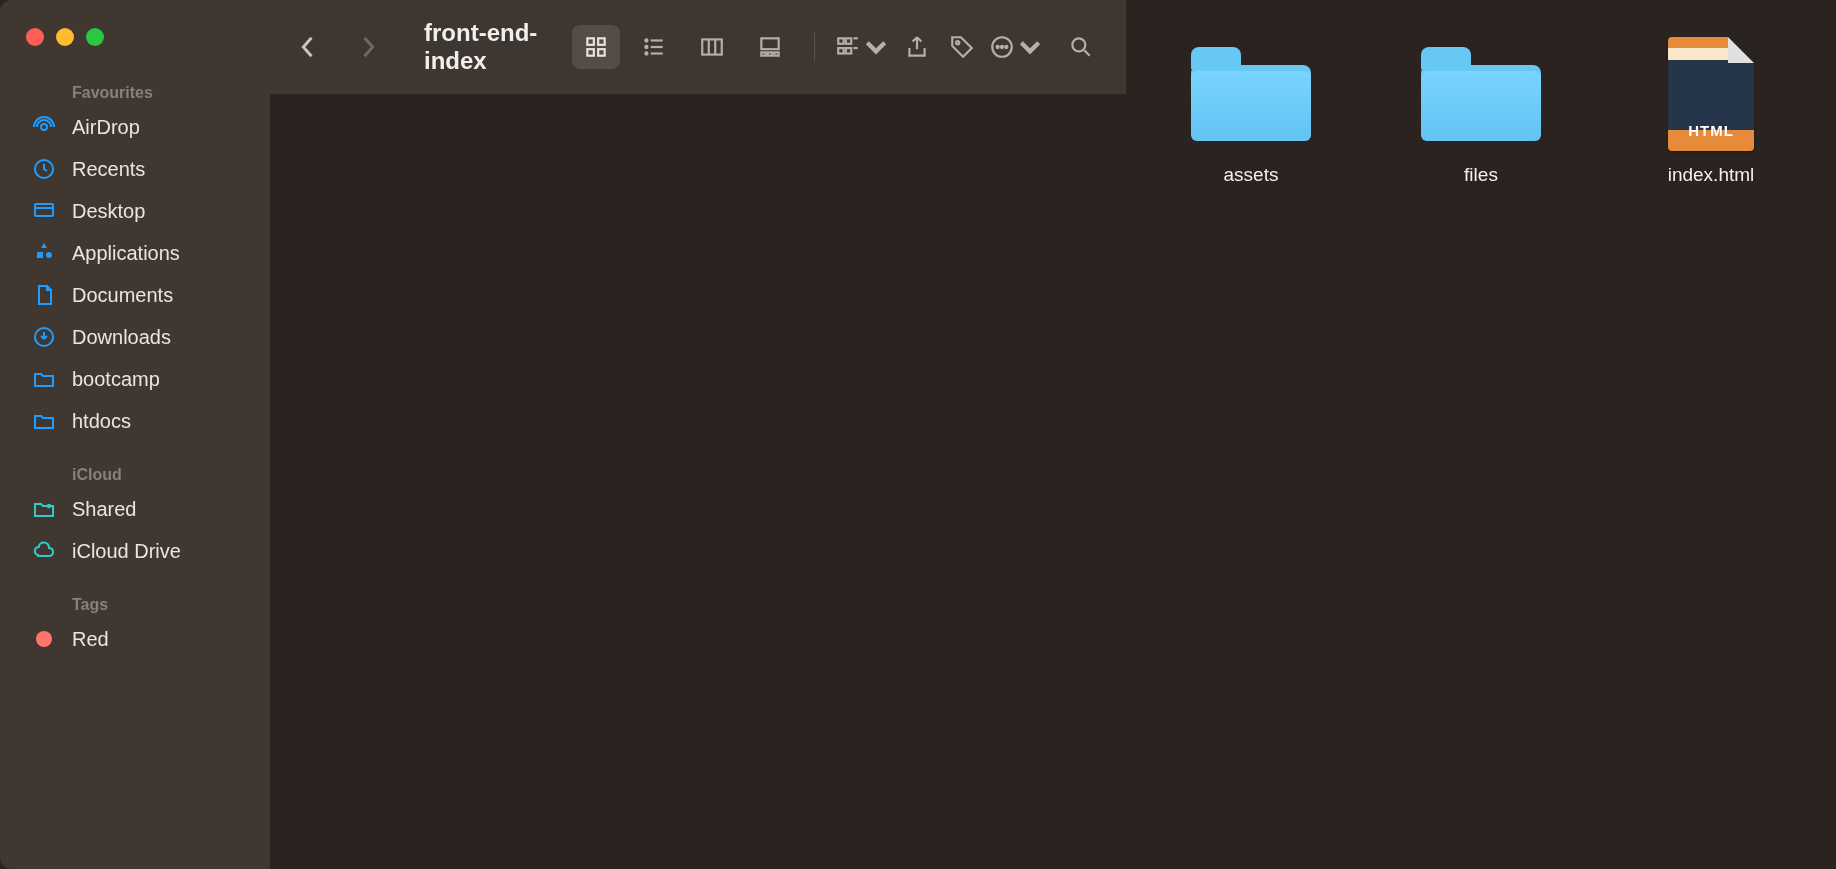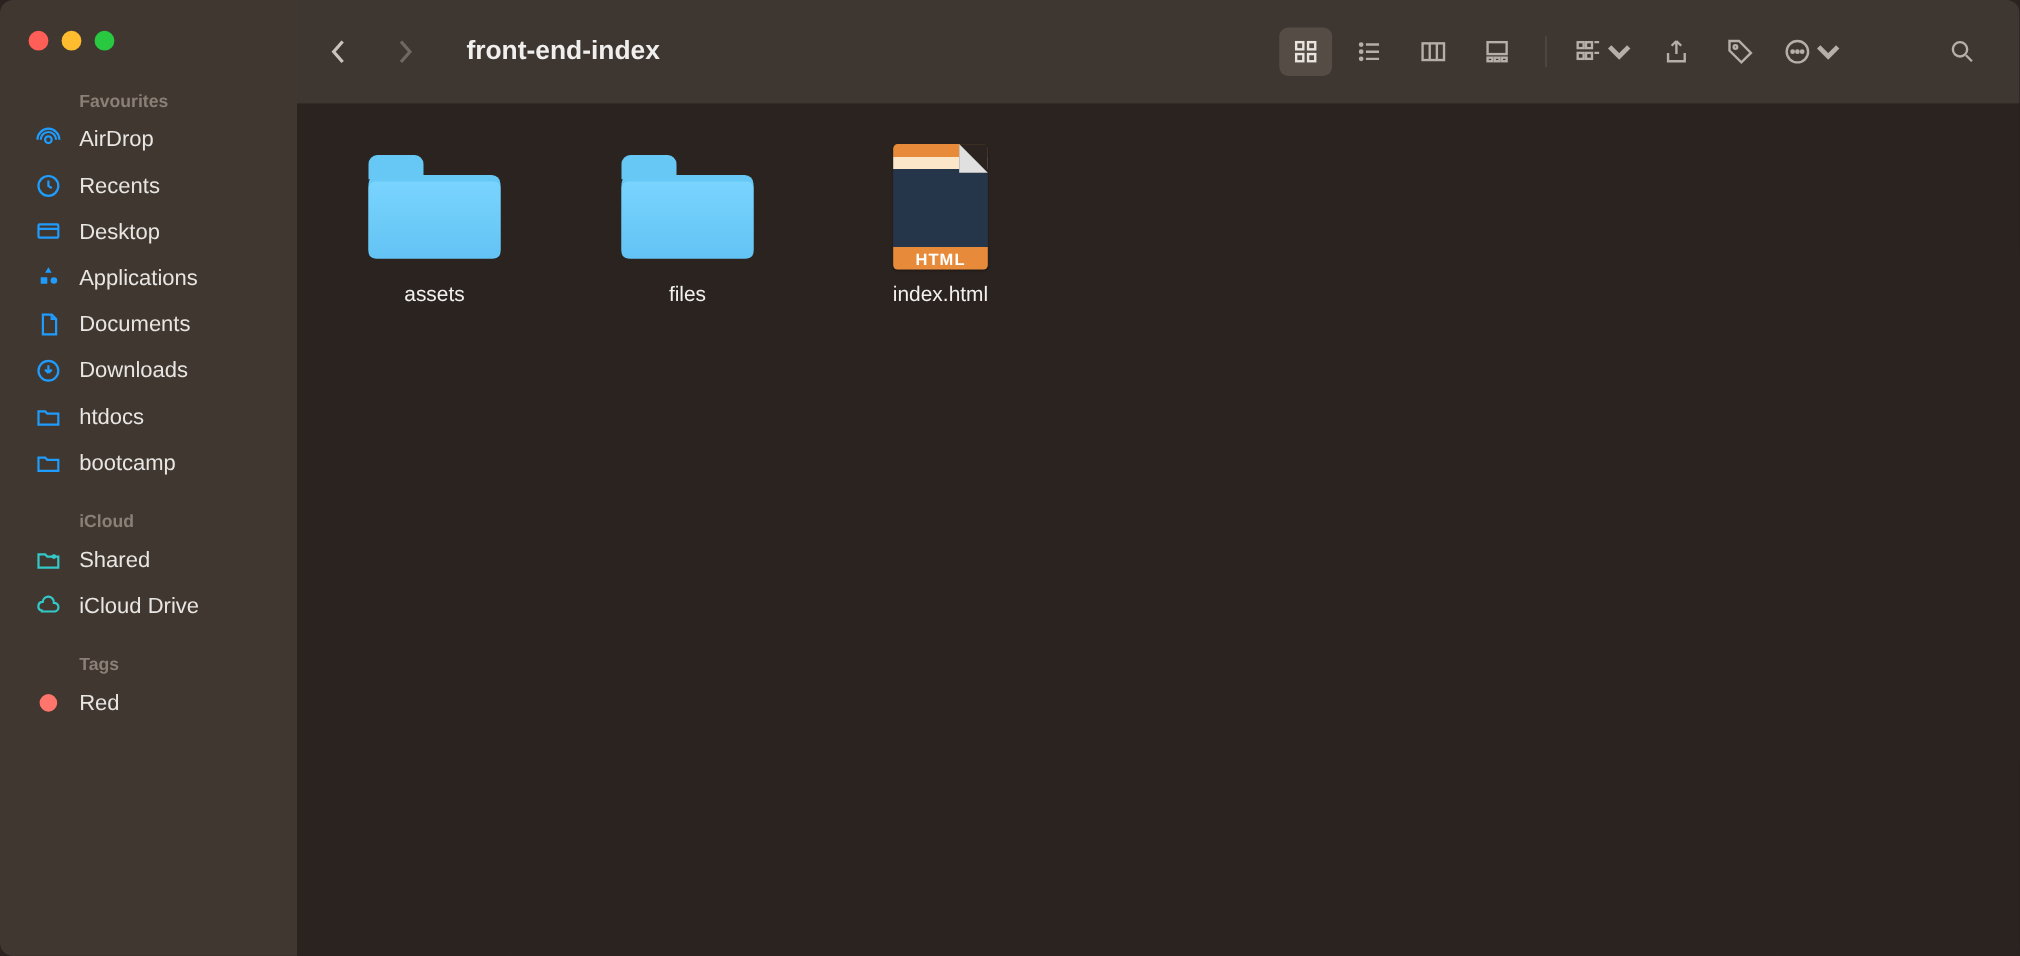--- a/index.html
+++ b/index.html
@@ -65,21 +65,20 @@
     .tag-dot {
       width: 16px;
       height: 16px;
       border-radius: 50%;
     }
     .tag-red { background: #ff756b; }
 
     .main {
       flex: 1;
       display: flex;
-      flex-direction: column;
       background: #2a2320;
     }
     .toolbar {
       height: 94px;
       background: #3e3631;
       display: flex;
       align-items: center;
       padding: 0 28px 0 20px;
       gap: 10px;
     }
@@ -206,21 +205,21 @@
       width: 0;
       height: 0;
       border-top: 26px solid #2a2320;
       border-left: 26px solid #e0e0e0;
     }
     .doc.html {
       background: linear-gradient(#e78b3a 0 10%, #fbe6c9 10% 20%, #25364a 20% 82%, #e78b3a 82%);
     }
     .doc.html .label {
       position: absolute;
-      bottom: 0;
+      bottom: 12px;
       width: 100%;
       text-align: center;
       color: #fff;
       font-weight: 700;
       font-size: 15px;
       letter-spacing: 1px;
     }
     .doc.md .down-arrow {
       position: absolute;
       top: 28px;
@@ -307,30 +306,30 @@
     </span>
     <span>Downloads</span>
   </div>
 
   <div class="sidebar-item">
     <span class="s-icon blue">
       <svg viewBox="0 0 24 24" fill="none" stroke="currentColor" stroke-width="2">
           <path d="M3 7h6l2 2h10v10H3z"></path>
         </svg>
     </span>
+    <span>bootcamp</span>
+  </div>
+
+  <div class="sidebar-item">
+    <span class="s-icon blue">
+      <svg viewBox="0 0 24 24" fill="none" stroke="currentColor" stroke-width="2">
+          <path d="M3 7h6l2 2h10v10H3z"></path>
+        </svg>
+    </span>
     <span>htdocs</span>
-  </div>
-
-  <div class="sidebar-item">
-    <span class="s-icon blue">
-      <svg viewBox="0 0 24 24" fill="none" stroke="currentColor" stroke-width="2">
-          <path d="M3 7h6l2 2h10v10H3z"></path>
-        </svg>
-    </span>
-    <span>bootcamp</span>
   </div>
 
   <div class="section-label" style="padding-top:24px">iCloud</div>
 
   <div class="sidebar-item">
     <span class="s-icon teal">
       <svg viewBox="0 0 24 24" fill="none" stroke="currentColor" stroke-width="2">
           <path d="M3 7h6l2 2h10v10H3z"></path>
           <circle cx="17" cy="9" r="2.2" fill="currentColor" stroke="none"></circle>
         </svg>

